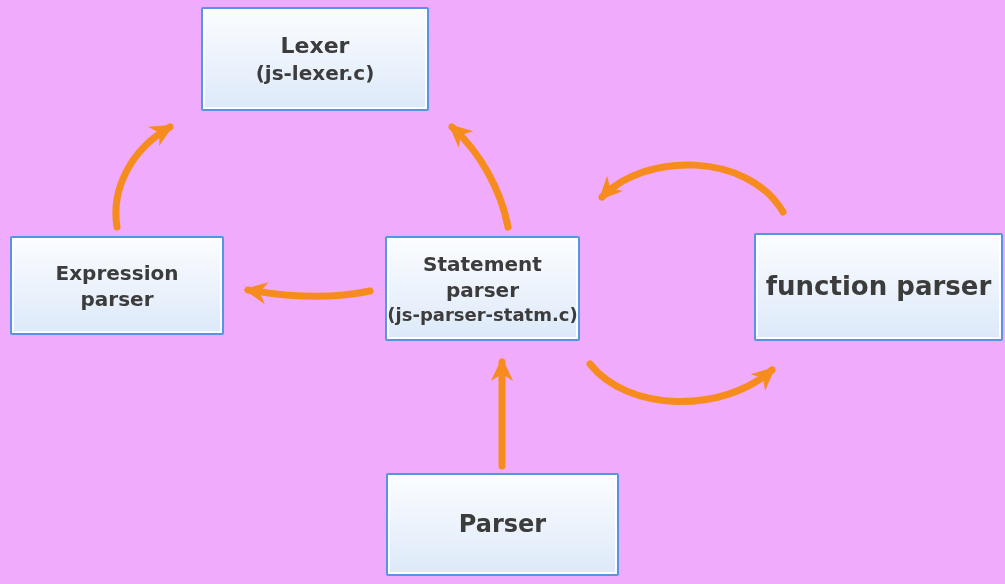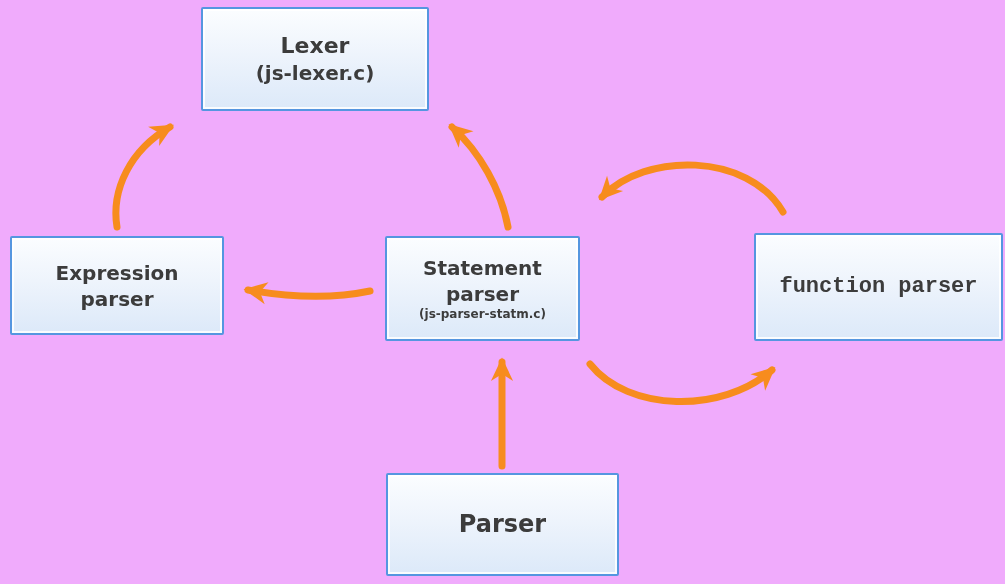--- a/index.html
+++ b/index.html
@@ -38,24 +38,24 @@
   .node-lexer      { left: 201px; top: 7px;   width: 228px; height: 104px; }
   .node-lexer .title    { font-size: 22px; }
   .node-lexer .subtitle { font-size: 20px; }
 
   .node-expression { left: 10px;  top: 236px; width: 214px; height: 99px; }
   .node-expression .title    { font-size: 20px; }
   .node-expression .subtitle { font-size: 18px; }
 
   .node-statement  { left: 385px; top: 236px; width: 195px; height: 105px; }
   .node-statement .title    { font-size: 20px; }
-  .node-statement .subtitle { font-size: 12px; }
+  .node-statement .subtitle { font-size: 18px; }
 
   .node-function   { left: 754px; top: 233px; width: 249px; height: 108px; }
-  .node-function .title    { font-size: 22px; font-family: Liberation Mono, monospace; }
+  .node-function .title    { font-size: 26px; }
   .node-function .subtitle { font-size: 19px; }
 
   .node-parser     { left: 386px; top: 473px; width: 233px; height: 103px; }
   .node-parser .title    { font-size: 24px; }
   .node-parser .subtitle { font-size: 19px; }
 </style>
 </head>
 <body>
 
 <div class="canvas">

